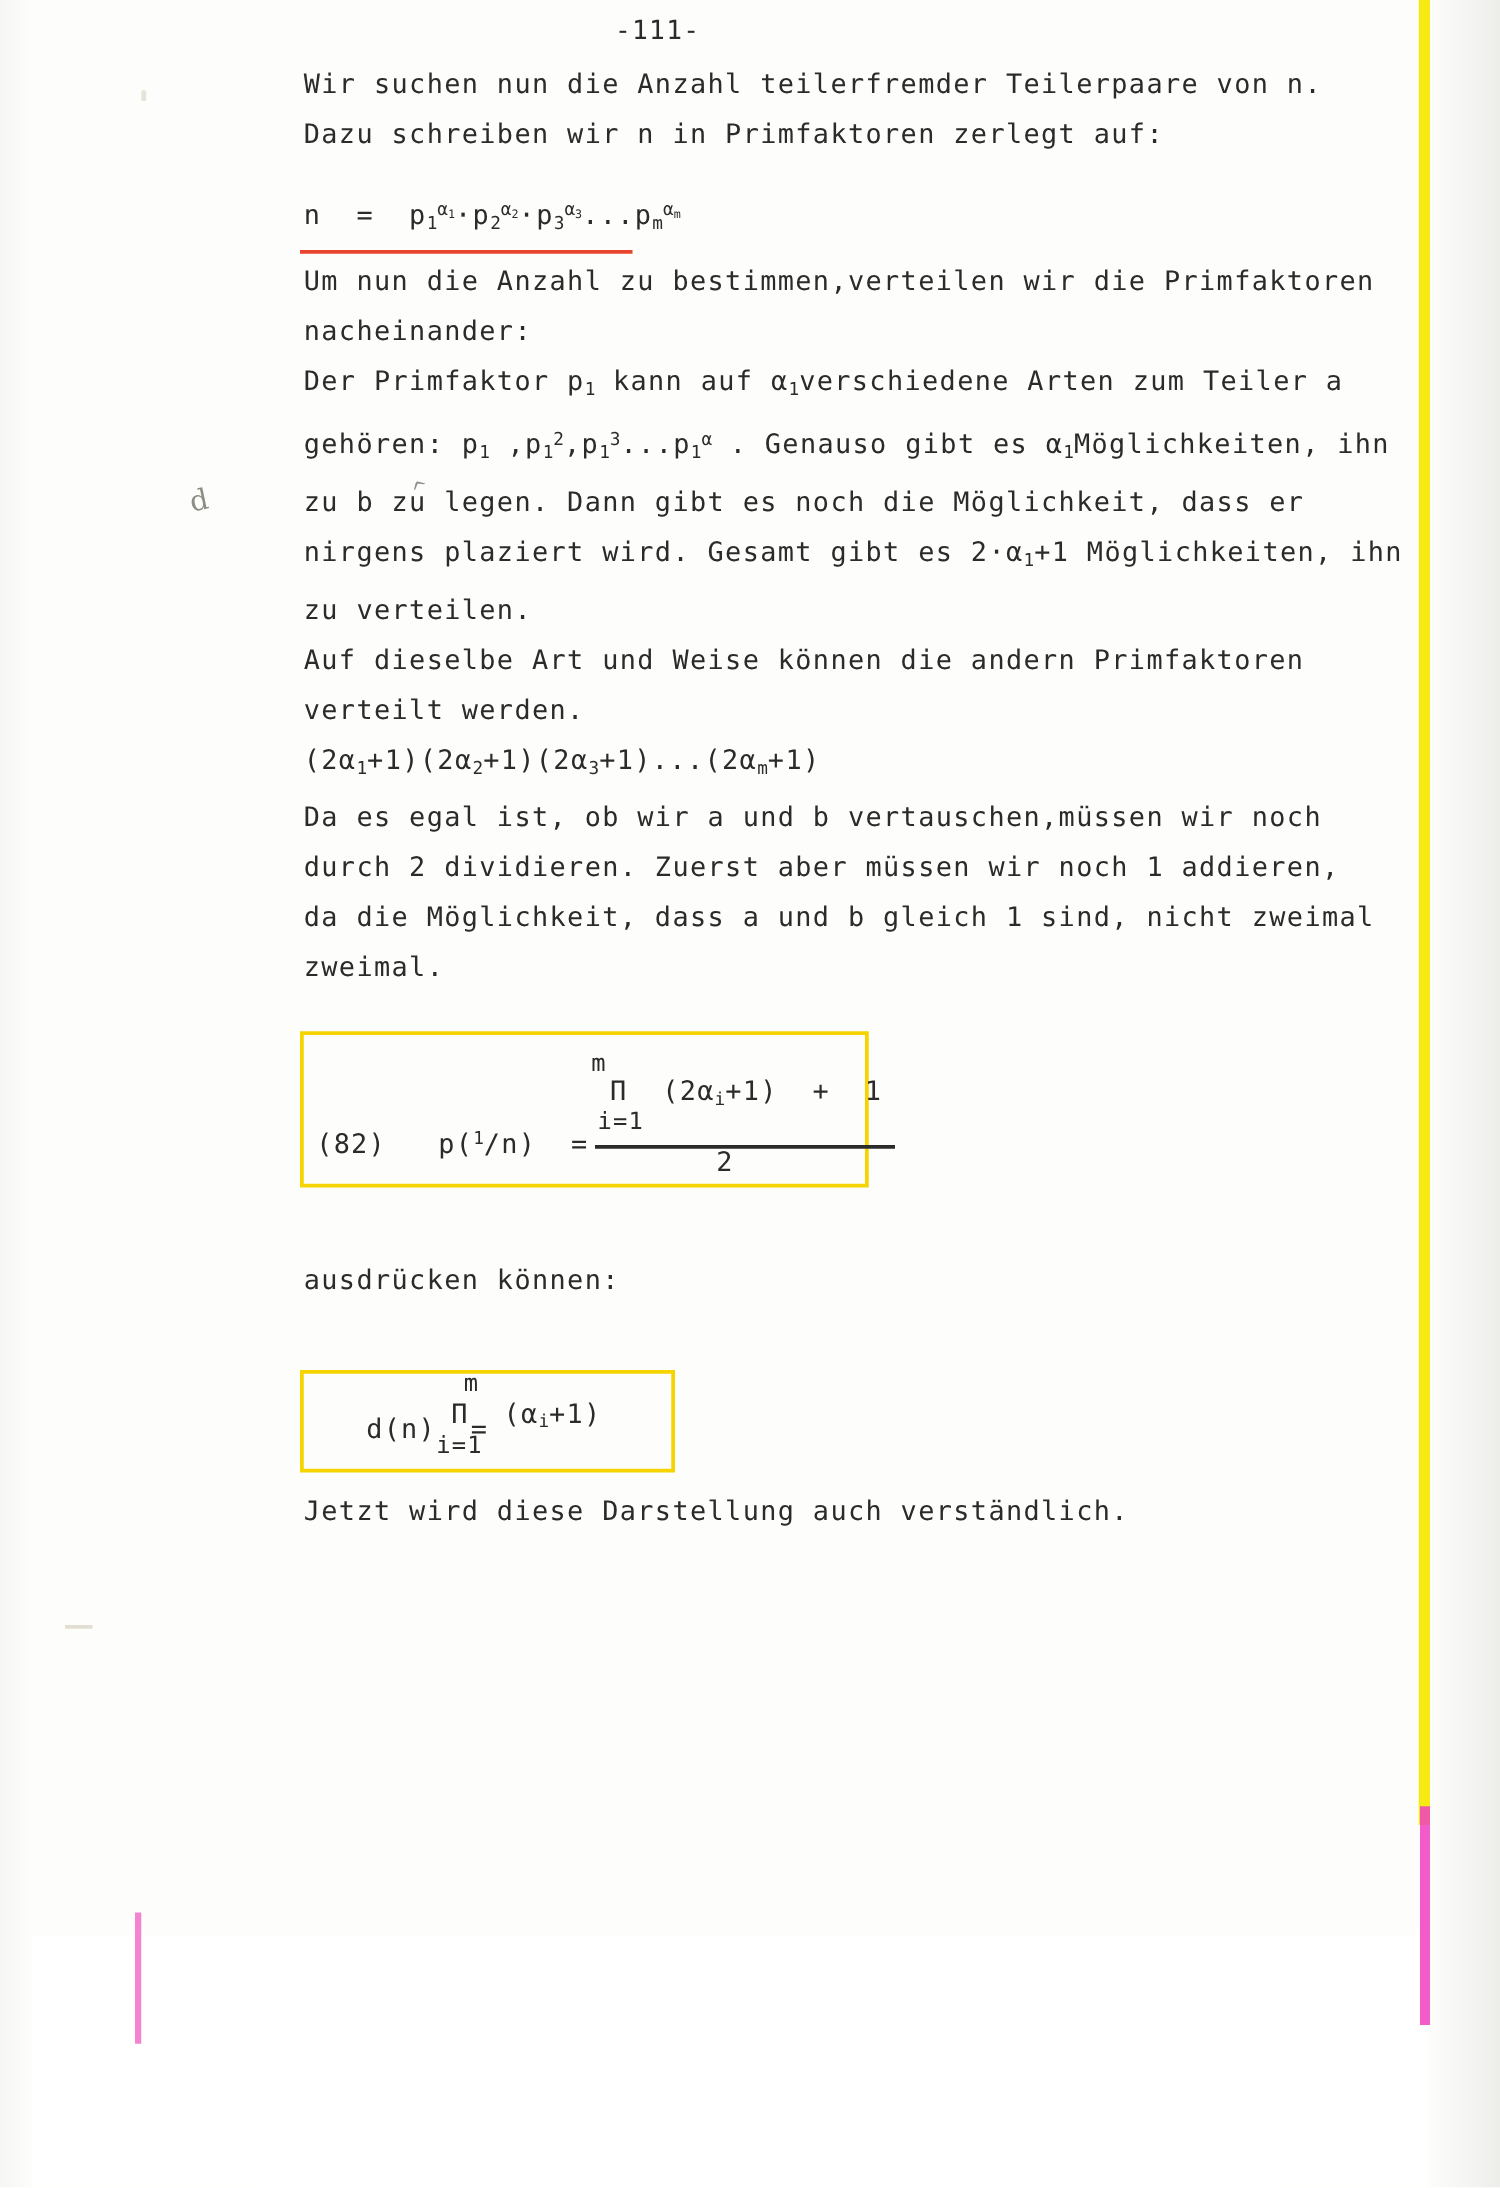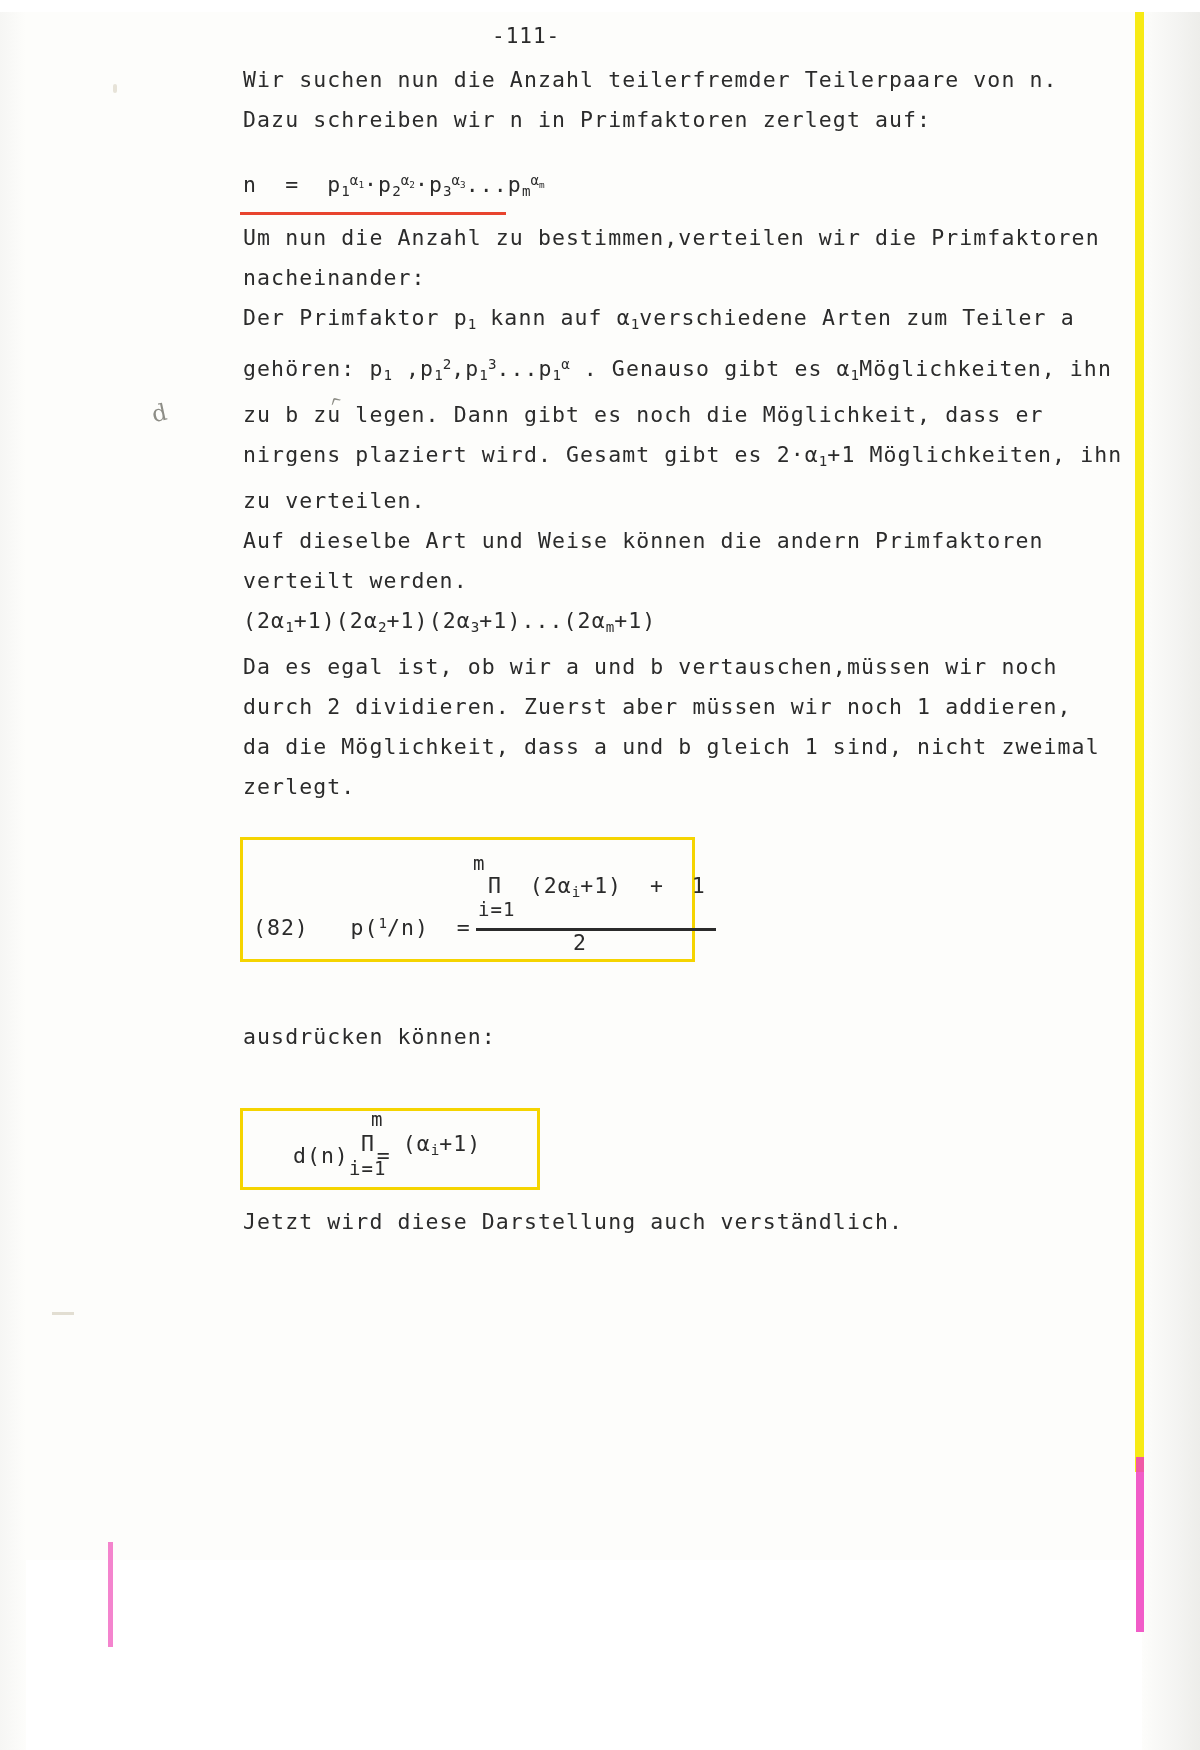--- a/index.html
+++ b/index.html
@@ -11,21 +11,21 @@
     width: 1200px;
     height: 1750px;
     position: relative;
     overflow: hidden;
     font-family: "DejaVu Sans Mono", monospace;
   }
 
   
   #page {
     position: absolute;
-    left: 0; top: 12px;
+    left: 0; top: 0;
     width: 1200px;
     height: 1548px;
     background: #fdfdfb;
   }
 
   
   .scan-edge-right {
     position: absolute;
     right: 0; top: 0;
     width: 58px; height: 1750px;
@@ -288,21 +288,21 @@
     <div class="line">gehören: p<sub>1</sub> ,p<sub>1</sub><sup>2</sup>,p<sub>1</sub><sup>3</sup>...p<sub>1</sub><sup>α</sup> . Genauso gibt es α<sub>1</sub>Möglichkeiten, ihn</div>
     <div class="line">zu b zu legen. Dann gibt es noch die Möglichkeit, dass er</div>
     <div class="line">nirgens plaziert wird. Gesamt gibt es 2·α<sub>1</sub>+1 Möglichkeiten, ihn</div>
     <div class="line">zu verteilen.</div>
     <div class="line">Auf dieselbe Art und Weise können die andern Primfaktoren</div>
     <div class="line">verteilt werden.</div>
     <div class="line">(2α<sub>1</sub>+1)(2α<sub>2</sub>+1)(2α<sub>3</sub>+1)...(2α<sub>m</sub>+1)</div>
     <div class="line">Da es egal ist, ob wir a und b vertauschen,müssen wir noch</div>
     <div class="line">durch 2 dividieren. Zuerst aber müssen wir noch 1 addieren,</div>
     <div class="line">da die Möglichkeit, dass a und b gleich 1 sind, nicht zweimal</div>
-    <div class="line">zerlegt.</div>
+    <div class="line">zweimal.</div>
   </div>
 
   <div class="pencil-mark-1">d</div>
   <div class="pencil-mark-2">^</div>
 
   <div class="box82">
     <div class="inner">
       <span class="f82-label"><span>(82)</span>&nbsp;&nbsp; p(<sup>1</sup>/n)&nbsp; =</span>
       <span class="f82-num">m</span>
       <span class="f82-prod">Π&nbsp; (2α<sub>i</sub>+1)&nbsp; +&nbsp; 1</span>

